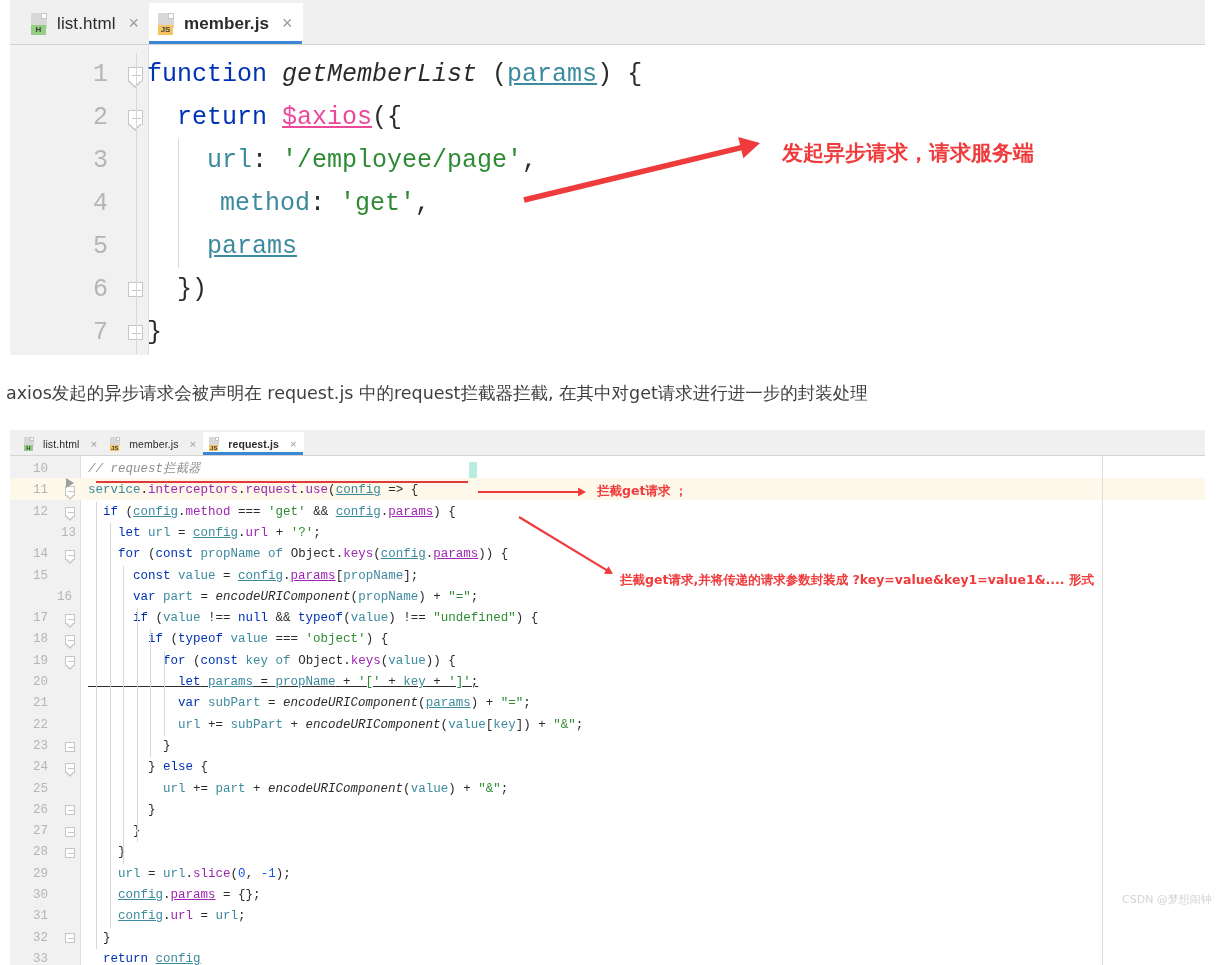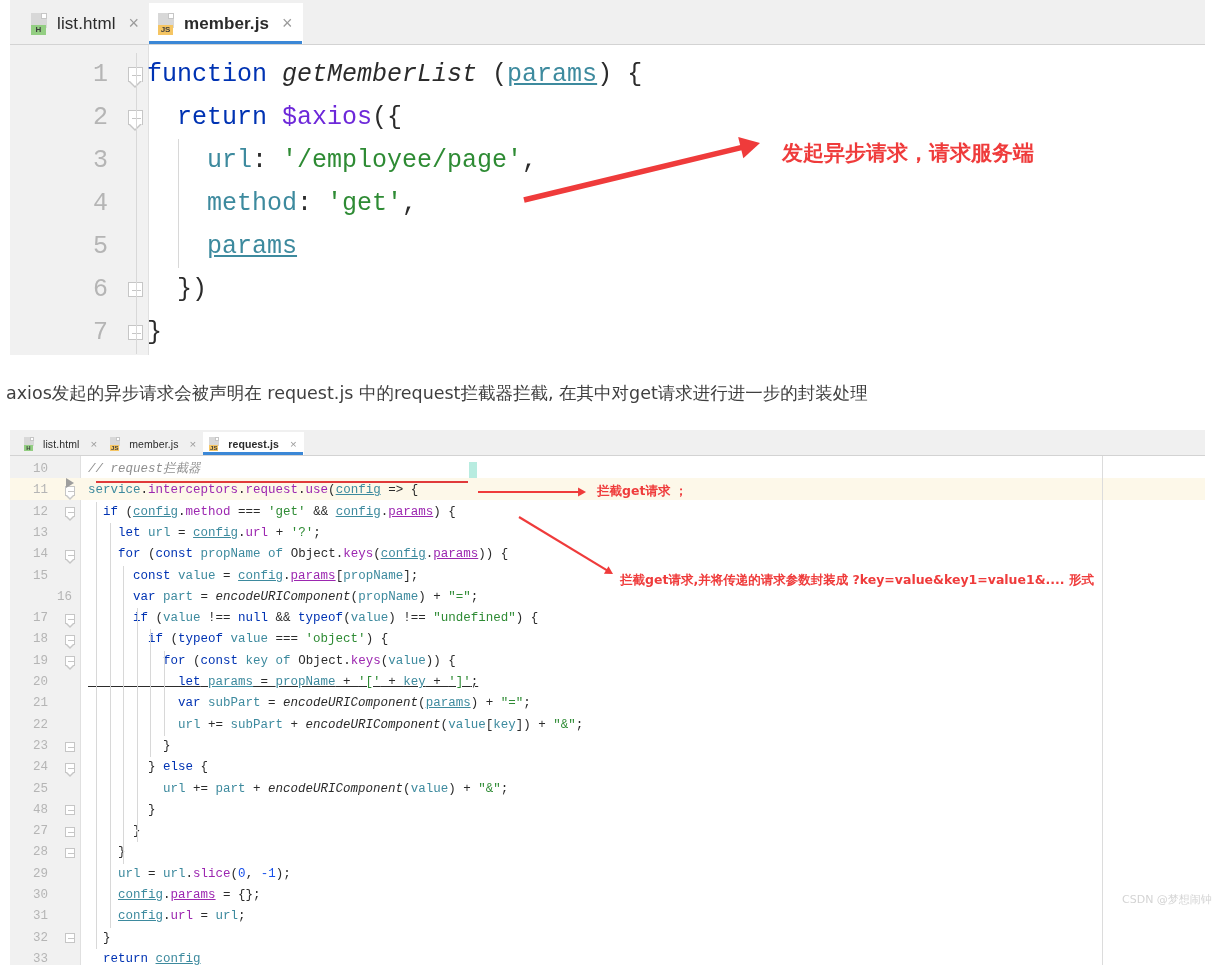--- a/index.html
+++ b/index.html
@@ -41,21 +41,21 @@
   .fold .bar{position:absolute;background:#c6c6c6;}
   .indent{position:absolute;width:1px;background:#d8d8d8;}
   .hl-row{position:absolute;left:0;right:0;background:#fdf8e9;}
   .hl-underline{position:absolute;height:2px;background:#e03a3a;}
   .caret-sel{position:absolute;background:#b8ece0;}
   .kw2{color:#0033b3;}
   .str{color:#2e8b34;}
   .num{color:#1750eb;}
   .fn{font-style:italic;color:#2b2b2b;}
   .prop{color:#9c27b0;}
-  .prop2{color:#6d28d9;}
+  .prop2{color:#ec4899;text-decoration:underline;}
   .id{color:#2b2b2b;}
   .cmt{color:#8f8f8f;font-style:italic;}
   .und{text-decoration:underline;}
   .teal{color:#3d8a9e;}
 
   
   .ann{position:absolute;color:#ef3b3b;font-weight:bold;white-space:nowrap;}
   .ann-cn{font-family:"DejaVu Sans","Liberation Sans",sans-serif;}
   svg.arrow{position:absolute;overflow:visible;pointer-events:none;}
 
@@ -98,21 +98,21 @@
       <div class="gutter" style="width:108px;"></div>
       <div style="position:absolute;left:108px;top:0;bottom:0;width:30px;background:#f1f1f1;"></div>
       <div style="position:absolute;left:138px;top:0;bottom:0;width:1px;background:#e0e0e0;"></div>
       <div class="lnum" style="left:0;width:98px;top:8px;font-size:25px;line-height:43px;">1</div>
       <div class="code" style="left:137px;top:8px;font-size:25px;line-height:43px;"><span class="kw2">function</span> <span class="fn">getMemberList</span> (<span class="teal und">params</span>) {</div>
       <div class="lnum" style="left:0;width:98px;top:51px;font-size:25px;line-height:43px;">2</div>
       <div class="code" style="left:137px;top:51px;font-size:25px;line-height:43px;">  <span class="kw2">return</span> <span class="prop2">$axios</span>({</div>
       <div class="lnum" style="left:0;width:98px;top:94px;font-size:25px;line-height:43px;">3</div>
       <div class="code" style="left:137px;top:94px;font-size:25px;line-height:43px;">    <span class="teal">url</span>: <span class="str">'/employee/page'</span>,</div>
       <div class="lnum" style="left:0;width:98px;top:137px;font-size:25px;line-height:43px;">4</div>
-      <div class="code" style="left:137px;top:137px;font-size:25px;line-height:43px;">    <span class="teal">method</span>: <span class="str">'get'</span>,</div>
+      <div class="code" style="left:150px;top:137px;font-size:25px;line-height:43px;">    <span class="teal">method</span>: <span class="str">'get'</span>,</div>
       <div class="lnum" style="left:0;width:98px;top:180px;font-size:25px;line-height:43px;">5</div>
       <div class="code" style="left:137px;top:180px;font-size:25px;line-height:43px;">    <span class="teal und">params</span></div>
       <div class="lnum" style="left:0;width:98px;top:223px;font-size:25px;line-height:43px;">6</div>
       <div class="code" style="left:137px;top:223px;font-size:25px;line-height:43px;">  })</div>
       <div class="lnum" style="left:0;width:98px;top:266px;font-size:25px;line-height:43px;">7</div>
       <div class="code" style="left:137px;top:266px;font-size:25px;line-height:43px;">}</div>
       <div class="fold" style="left:118px;top:22px;width:15px;height:15px;border-bottom:none;">
         <span class="bar" style="left:3px;top:7px;width:9px;height:1px;"></span>
       </div>
       <div style="position:absolute;left:118px;top:36px;width:0;height:0;border-left:7.5px solid transparent;border-right:7.5px solid transparent;border-top:7px solid #c6c6c6;"></div>
@@ -172,21 +172,21 @@
       <div class="gutter" style="width:48px;"></div>
       <div style="position:absolute;left:48px;top:0;bottom:0;width:22px;background:#f1f1f1;"></div>
       <div style="position:absolute;left:70px;top:0;bottom:0;width:1px;background:#e0e0e0;"></div>
       <div class="hl-row" style="top:22.3px;height:21.3px;"></div>
       <div class="lnum" style="left:0;width:38px;top:3px;font-size:12.5px;line-height:21.3px;">10</div>
       <div class="code" style="left:78px;top:3px;font-size:12.5px;line-height:21.3px;"><span class="cmt">// request拦截器</span></div>
       <div class="lnum" style="left:0;width:38px;top:24.3px;font-size:12.5px;line-height:21.3px;">11</div>
       <div class="code" style="left:78px;top:24.3px;font-size:12.5px;line-height:21.3px;"><span class="teal">service</span>.<span class="prop">interceptors</span>.<span class="prop">request</span>.<span class="prop">use</span>(<span class="teal und">config</span> =&gt; {</div>
       <div class="lnum" style="left:0;width:38px;top:45.6px;font-size:12.5px;line-height:21.3px;">12</div>
       <div class="code" style="left:78px;top:45.6px;font-size:12.5px;line-height:21.3px;">  <span class="kw2">if</span> (<span class="teal und">config</span>.<span class="prop">method</span> === <span class="str">'get'</span> &amp;&amp; <span class="teal und">config</span>.<span class="prop und">params</span>) {</div>
-      <div class="lnum" style="left:0;width:38px;top:66.9px;font-size:12.5px;line-height:21.3px;">13</div>
+      <div class="lnum" style="left:0;width:38px;top:66.9px;font-size:12.5px;line-height:21.3px;padding-left:28px;">13</div>
       <div class="code" style="left:78px;top:66.9px;font-size:12.5px;line-height:21.3px;">    <span class="kw2">let</span> <span class="teal">url</span> = <span class="teal und">config</span>.<span class="prop">url</span> + <span class="str">'?'</span>;</div>
       <div class="lnum" style="left:0;width:38px;top:88.2px;font-size:12.5px;line-height:21.3px;">14</div>
       <div class="code" style="left:78px;top:88.2px;font-size:12.5px;line-height:21.3px;">    <span class="kw2">for</span> (<span class="kw2">const</span> <span class="teal">propName</span> <span class="teal">of</span> <span class="id">Object</span>.<span class="prop">keys</span>(<span class="teal und">config</span>.<span class="prop und">params</span>)) {</div>
       <div class="lnum" style="left:0;width:38px;top:109.5px;font-size:12.5px;line-height:21.3px;">15</div>
       <div class="code" style="left:78px;top:109.5px;font-size:12.5px;line-height:21.3px;">      <span class="kw2">const</span> <span class="teal">value</span> = <span class="teal und">config</span>.<span class="prop und">params</span>[<span class="teal">propName</span>];</div>
       <div class="lnum" style="left:0;width:38px;top:130.8px;font-size:12.5px;line-height:21.3px;margin-left:24px;">16</div>
       <div class="code" style="left:78px;top:130.8px;font-size:12.5px;line-height:21.3px;">      <span class="kw2">var</span> <span class="teal">part</span> = <span class="fn">encodeURIComponent</span>(<span class="teal">propName</span>) + <span class="str">"="</span>;</div>
       <div class="lnum" style="left:0;width:38px;top:152.1px;font-size:12.5px;line-height:21.3px;">17</div>
       <div class="code" style="left:78px;top:152.1px;font-size:12.5px;line-height:21.3px;">      <span class="kw2">if</span> (<span class="teal">value</span> !== <span class="kw2">null</span> &amp;&amp; <span class="kw2">typeof</span>(<span class="teal">value</span>) !== <span class="str">"undefined"</span>) {</div>
       <div class="lnum" style="left:0;width:38px;top:173.4px;font-size:12.5px;line-height:21.3px;text-align:right;">18</div>
@@ -198,21 +198,21 @@
       <div class="lnum" style="left:0;width:38px;top:237.3px;font-size:12.5px;line-height:21.3px;">21</div>
       <div class="code" style="left:78px;top:237.3px;font-size:12.5px;line-height:21.3px;">            <span class="kw2">var</span> <span class="teal">subPart</span> = <span class="fn">encodeURIComponent</span>(<span class="teal und">params</span>) + <span class="str">"="</span>;</div>
       <div class="lnum" style="left:0;width:38px;top:258.6px;font-size:12.5px;line-height:21.3px;">22</div>
       <div class="code" style="left:78px;top:258.6px;font-size:12.5px;line-height:21.3px;">            <span class="teal">url</span> += <span class="teal">subPart</span> + <span class="fn">encodeURIComponent</span>(<span class="teal">value</span>[<span class="teal">key</span>]) + <span class="str">"&amp;"</span>;</div>
       <div class="lnum" style="left:0;width:38px;top:279.90000000000003px;font-size:12.5px;line-height:21.3px;">23</div>
       <div class="code" style="left:78px;top:279.90000000000003px;font-size:12.5px;line-height:21.3px;">          }</div>
       <div class="lnum" style="left:0;width:38px;top:301.2px;font-size:12.5px;line-height:21.3px;">24</div>
       <div class="code" style="left:78px;top:301.2px;font-size:12.5px;line-height:21.3px;">        } <span class="kw2">else</span> {</div>
       <div class="lnum" style="left:0;width:38px;top:322.5px;font-size:12.5px;line-height:21.3px;">25</div>
       <div class="code" style="left:78px;top:322.5px;font-size:12.5px;line-height:21.3px;">          <span class="teal">url</span> += <span class="teal">part</span> + <span class="fn">encodeURIComponent</span>(<span class="teal">value</span>) + <span class="str">"&amp;"</span>;</div>
-      <div class="lnum" style="left:0;width:38px;top:343.8px;font-size:12.5px;line-height:21.3px;">48</div>
+      <div class="lnum" style="left:0;width:38px;top:343.8px;font-size:12.5px;line-height:21.3px;">26</div>
       <div class="code" style="left:78px;top:343.8px;font-size:12.5px;line-height:21.3px;">        }</div>
       <div class="lnum" style="left:0;width:38px;top:365.1px;font-size:12.5px;line-height:21.3px;">27</div>
       <div class="code" style="left:78px;top:365.1px;font-size:12.5px;line-height:21.3px;">      }</div>
       <div class="lnum" style="left:0;width:38px;top:386.40000000000003px;font-size:12.5px;line-height:21.3px;">28</div>
       <div class="code" style="left:78px;top:386.40000000000003px;font-size:12.5px;line-height:21.3px;">    }</div>
       <div class="lnum" style="left:0;width:38px;top:407.7px;font-size:12.5px;line-height:21.3px;">29</div>
       <div class="code" style="left:78px;top:407.7px;font-size:12.5px;line-height:21.3px;">    <span class="teal">url</span> = <span class="teal">url</span>.<span class="prop">slice</span>(<span class="num">0</span>, <span class="num">-1</span>);</div>
       <div class="lnum" style="left:0;width:38px;top:429px;font-size:12.5px;line-height:21.3px;">30</div>
       <div class="code" style="left:78px;top:429px;font-size:12.5px;line-height:21.3px;">    <span class="teal und">config</span>.<span class="prop und">params</span> = {};</div>
       <div class="lnum" style="left:0;width:38px;top:450.3px;font-size:12.5px;line-height:21.3px;">31</div>

